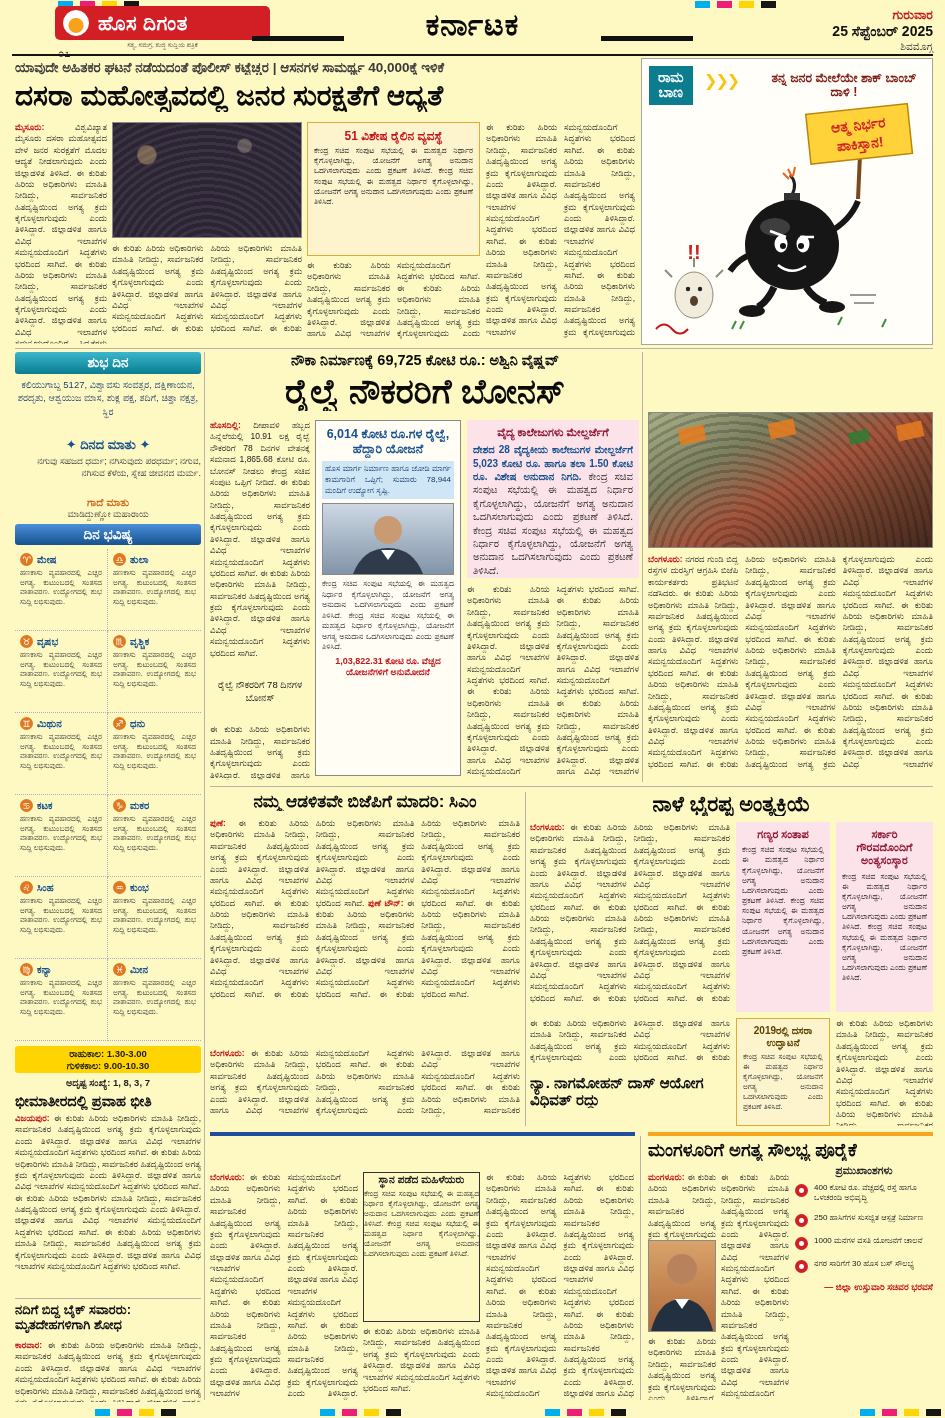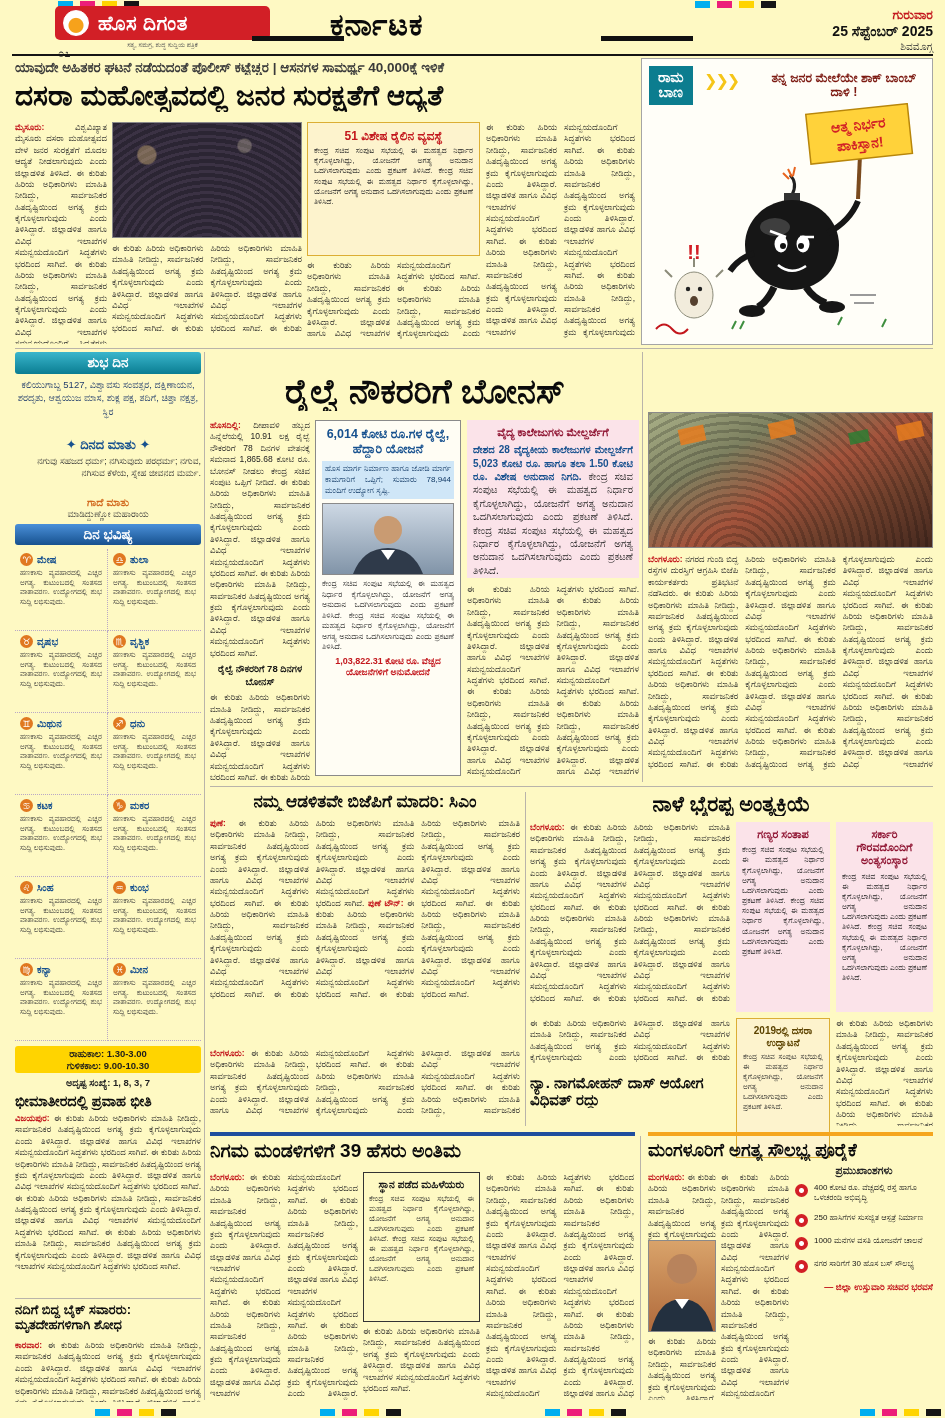--- a/index.html
+++ b/index.html
@@ -34,21 +34,21 @@
   .zcell.zl{border-right:1px dotted #b9a8c6}
   .zhead{display:flex;align-items:center;font-size:10px;color:#17518f;margin-bottom:2px}
   .zicon{display:inline-flex;width:13px;height:13px;border-radius:50%;background:#e07820;color:#fff;font-size:9px;align-items:center;justify-content:center;margin-right:4px;flex:0 0 13px}
   .ztext{font-size:7.4px;line-height:1.3;text-align:justify;color:#333}
   .pinkbox{background:#fbe3e9;padding:6px;overflow:hidden}
   .pinkbox h4{color:#8e1230;font-size:11px;text-align:center;line-height:1.2;margin-bottom:4px}
   .pinkbox .bt{font-size:7.6px}
   .yellowbox{background:#fdf3cd;border:1px solid #dcae34;padding:6px;overflow:hidden}
   .fitem{display:flex;gap:6px;margin-bottom:9px;font-size:8px;line-height:1.3;text-align:left}
   .fdot{flex:0 0 13px;width:13px;height:13px;border-radius:50%;background:radial-gradient(circle,#fff 0 2px,#d21f26 3px);border:2px solid #d21f26;margin-top:1px}
-  .subhead{font-weight:bold;font-size:9.5px;color:#111;margin:4px 0;text-align:center}
+  .subhead{font-weight:normal;font-size:9.5px;color:#111;margin:20px 0;text-align:center}
 </style>
 </head>
 <body>
 
 <div class="page">
 
   <div class="regs" style="left:58px;top:1px">
       <i class="rc"></i>
       <i class="rm"></i>
       <i class="ry"></i>
@@ -85,21 +85,21 @@
       <i class="rk"></i>
     </div>
 
   <div class="abs" style="left:55px;top:6px;width:215px;height:34px;background:#d21f26;border-radius:5px;display:flex;align-items:center;padding:0 8px">
     <span style="width:26px;height:26px;border-radius:50%;background:radial-gradient(circle at 50% 60%,#f6a21b 0 7px,#fff 8px);flex:0 0 26px;border:1px solid #fff"></span>
     <span style="color:#fff;font-weight:bold;font-size:20px;margin-left:9px;letter-spacing:.5px">ಹೊಸ ದಿಗಂತ</span>
   </div>
   <div class="abs" style="left:55px;top:41px;width:215px;font-size:6.5px;color:#555;text-align:center">ಸತ್ಯ, ಸಮಗ್ರ, ಶುದ್ಧ ಸುದ್ದಿಯ ಪತ್ರಿಕೆ</div>
   <div class="abs" style="left:58px;top:47px;font-size:11px;font-weight:normal;color:#222">೦೭</div>
 
-  <div class="abs hd" style="left:330px;top:8px;width:285px;font-size:30px;letter-spacing:1px">ಕರ್ನಾಟಕ</div>
+  <div class="abs hd" style="left:330px;top:8px;width:285px;text-align:center;font-size:30px;letter-spacing:1px">ಕರ್ನಾಟಕ</div>
   <div class="abs" style="left:252px;top:36px;width:92px;height:5px;background:#111"></div>
   <div class="abs" style="left:601px;top:36px;width:92px;height:5px;background:#111"></div>
 
   <div class="abs" style="right:12px;top:8px;text-align:right">
     <div style="color:#c3161c;font-weight:bold;font-size:12.5px">ಗುರುವಾರ</div>
     <div style="font-weight:bold;font-size:14px;color:#111">25 ಸೆಪ್ಟೆಂಬರ್ 2025</div>
     <div style="font-size:10.5px;color:#333">ಶಿವಮೊಗ್ಗ</div>
   </div>
 
   <div class="abs" style="left:12px;top:54px;width:921px;height:2px;background:#141414"></div>
@@ -287,20 +287,21 @@
   </div>
   <div class="hr" style="left:15px;top:1298px;width:186px"></div>
   <div class="abs hd" style="left:15px;top:1303px;width:186px;font-size:13px">ನದಿಗೆ ಬಿದ್ದ ಬೈಕ್ ಸವಾರರು: ಮೃತದೇಹಗಳಿಗಾಗಿ ಶೋಧ</div>
   <div class="abs bt" style="left:15px;top:1340px;width:186px;height:62px">
     <b class="dl">ಕಾರವಾರ:</b>
     <span>ಈ ಕುರಿತು ಹಿರಿಯ ಅಧಿಕಾರಿಗಳು ಮಾಹಿತಿ ನೀಡಿದ್ದು, ಸಾರ್ವಜನಿಕರ ಹಿತದೃಷ್ಟಿಯಿಂದ ಅಗತ್ಯ ಕ್ರಮ ಕೈಗೊಳ್ಳಲಾಗುವುದು ಎಂದು ತಿಳಿಸಿದ್ದಾರೆ. ಜಿಲ್ಲಾಡಳಿತ ಹಾಗೂ ವಿವಿಧ ಇಲಾಖೆಗಳ ಸಮನ್ವಯದೊಂದಿಗೆ ಸಿದ್ಧತೆಗಳು ಭರದಿಂದ ಸಾಗಿವೆ. ಈ ಕುರಿತು ಹಿರಿಯ ಅಧಿಕಾರಿಗಳು ಮಾಹಿತಿ ನೀಡಿದ್ದು, ಸಾರ್ವಜನಿಕರ ಹಿತದೃಷ್ಟಿಯಿಂದ ಅಗತ್ಯ ಕ್ರಮ ಕೈಗೊಳ್ಳಲಾಗುವುದು ಎಂದು ತಿಳಿಸಿದ್ದಾರೆ. ಜಿಲ್ಲಾಡಳಿತ ಹಾಗೂ ವಿವಿಧ ಇಲಾಖೆಗಳ ಸಮನ್ವಯದೊಂದಿಗೆ ಸಿದ್ಧತೆಗಳು ಭರದಿಂದ ಸಾಗಿವೆ.</span>
   </div>
 
   <div class="vr" style="left:204px;top:352px;height:1048px"></div>
 
+  <div class="abs hd" style="left:210px;top:352px;width:430px;text-align:center;font-size:14.5px">ನೌಕಾ ನಿರ್ಮಾಣಕ್ಕೆ 69,725 ಕೋಟಿ ರೂ.: ಅಶ್ವಿನಿ ವೈಷ್ಣವ್</div>
   <div class="abs hd" style="left:210px;top:372px;width:430px;text-align:center;font-size:34px">ರೈಲ್ವೆ ನೌಕರರಿಗೆ ಬೋನಸ್</div>
 
   <div class="abs bt" style="left:210px;top:420px;width:100px;height:360px">
     <b class="dl">ಹೊಸದಿಲ್ಲಿ:</b>
     <span>ದೀಪಾವಳಿ ಹಬ್ಬದ ಹಿನ್ನೆಲೆಯಲ್ಲಿ 10.91 ಲಕ್ಷ ರೈಲ್ವೆ ನೌಕರರಿಗೆ 78 ದಿನಗಳ ವೇತನಕ್ಕೆ ಸಮನಾದ 1,865.68 ಕೋಟಿ ರೂ. ಬೋನಸ್ ನೀಡಲು ಕೇಂದ್ರ ಸಚಿವ ಸಂಪುಟ ಒಪ್ಪಿಗೆ ನೀಡಿದೆ.</span>
     <span>ಈ ಕುರಿತು ಹಿರಿಯ ಅಧಿಕಾರಿಗಳು ಮಾಹಿತಿ ನೀಡಿದ್ದು, ಸಾರ್ವಜನಿಕರ ಹಿತದೃಷ್ಟಿಯಿಂದ ಅಗತ್ಯ ಕ್ರಮ ಕೈಗೊಳ್ಳಲಾಗುವುದು ಎಂದು ತಿಳಿಸಿದ್ದಾರೆ. ಜಿಲ್ಲಾಡಳಿತ ಹಾಗೂ ವಿವಿಧ ಇಲಾಖೆಗಳ ಸಮನ್ವಯದೊಂದಿಗೆ ಸಿದ್ಧತೆಗಳು ಭರದಿಂದ ಸಾಗಿವೆ. ಈ ಕುರಿತು ಹಿರಿಯ ಅಧಿಕಾರಿಗಳು ಮಾಹಿತಿ ನೀಡಿದ್ದು, ಸಾರ್ವಜನಿಕರ ಹಿತದೃಷ್ಟಿಯಿಂದ ಅಗತ್ಯ ಕ್ರಮ ಕೈಗೊಳ್ಳಲಾಗುವುದು ಎಂದು ತಿಳಿಸಿದ್ದಾರೆ. ಜಿಲ್ಲಾಡಳಿತ ಹಾಗೂ ವಿವಿಧ ಇಲಾಖೆಗಳ ಸಮನ್ವಯದೊಂದಿಗೆ ಸಿದ್ಧತೆಗಳು ಭರದಿಂದ ಸಾಗಿವೆ.</span>
     <div class="subhead">ರೈಲ್ವೆ ನೌಕರರಿಗೆ 78 ದಿನಗಳ ಬೋನಸ್</div>
     <span>ಈ ಕುರಿತು ಹಿರಿಯ ಅಧಿಕಾರಿಗಳು ಮಾಹಿತಿ ನೀಡಿದ್ದು, ಸಾರ್ವಜನಿಕರ ಹಿತದೃಷ್ಟಿಯಿಂದ ಅಗತ್ಯ ಕ್ರಮ ಕೈಗೊಳ್ಳಲಾಗುವುದು ಎಂದು ತಿಳಿಸಿದ್ದಾರೆ. ಜಿಲ್ಲಾಡಳಿತ ಹಾಗೂ ವಿವಿಧ ಇಲಾಖೆಗಳ ಸಮನ್ವಯದೊಂದಿಗೆ ಸಿದ್ಧತೆಗಳು ಭರದಿಂದ ಸಾಗಿವೆ. ಈ ಕುರಿತು ಹಿರಿಯ ಅಧಿಕಾರಿಗಳು ಮಾಹಿತಿ ನೀಡಿದ್ದು, ಸಾರ್ವಜನಿಕರ ಹಿತದೃಷ್ಟಿಯಿಂದ ಅಗತ್ಯ ಕ್ರಮ ಕೈಗೊಳ್ಳಲಾಗುವುದು ಎಂದು ತಿಳಿಸಿದ್ದಾರೆ. ಜಿಲ್ಲಾಡಳಿತ ಹಾಗೂ ವಿವಿಧ ಇಲಾಖೆಗಳ ಸಮನ್ವಯದೊಂದಿಗೆ ಸಿದ್ಧತೆಗಳು ಭರದಿಂದ ಸಾಗಿವೆ. ಈ ಕುರಿತು ಹಿರಿಯ ಅಧಿಕಾರಿಗಳು ಮಾಹಿತಿ ನೀಡಿದ್ದು, ಸಾರ್ವಜನಿಕರ ಹಿತದೃಷ್ಟಿಯಿಂದ ಅಗತ್ಯ ಕ್ರಮ ಕೈಗೊಳ್ಳಲಾಗುವುದು ಎಂದು ತಿಳಿಸಿದ್ದಾರೆ. ಜಿಲ್ಲಾಡಳಿತ ಹಾಗೂ ವಿವಿಧ ಇಲಾಖೆಗಳ ಸಮನ್ವಯದೊಂದಿಗೆ ಸಿದ್ಧತೆಗಳು ಭರದಿಂದ ಸಾಗಿವೆ.</span>
   </div>
 
@@ -369,35 +370,34 @@
     <div class="bt">ಕೇಂದ್ರ ಸಚಿವ ಸಂಪುಟ ಸಭೆಯಲ್ಲಿ ಈ ಮಹತ್ವದ ನಿರ್ಧಾರ ಕೈಗೊಳ್ಳಲಾಗಿದ್ದು, ಯೋಜನೆಗೆ ಅಗತ್ಯ ಅನುದಾನ ಒದಗಿಸಲಾಗುವುದು ಎಂದು ಪ್ರಕಟಣೆ ತಿಳಿಸಿದೆ. ಕೇಂದ್ರ ಸಚಿವ ಸಂಪುಟ ಸಭೆಯಲ್ಲಿ ಈ ಮಹತ್ವದ ನಿರ್ಧಾರ ಕೈಗೊಳ್ಳಲಾಗಿದ್ದು, ಯೋಜನೆಗೆ ಅಗತ್ಯ ಅನುದಾನ ಒದಗಿಸಲಾಗುವುದು ಎಂದು ಪ್ರಕಟಣೆ ತಿಳಿಸಿದೆ.</div>
   </div>
   <div class="abs pinkbox" style="left:836px;top:822px;width:97px;height:190px">
     <h4>ಸರ್ಕಾರಿ ಗೌರವದೊಂದಿಗೆ ಅಂತ್ಯಸಂಸ್ಕಾರ</h4>
     <div class="bt">ಕೇಂದ್ರ ಸಚಿವ ಸಂಪುಟ ಸಭೆಯಲ್ಲಿ ಈ ಮಹತ್ವದ ನಿರ್ಧಾರ ಕೈಗೊಳ್ಳಲಾಗಿದ್ದು, ಯೋಜನೆಗೆ ಅಗತ್ಯ ಅನುದಾನ ಒದಗಿಸಲಾಗುವುದು ಎಂದು ಪ್ರಕಟಣೆ ತಿಳಿಸಿದೆ. ಕೇಂದ್ರ ಸಚಿವ ಸಂಪುಟ ಸಭೆಯಲ್ಲಿ ಈ ಮಹತ್ವದ ನಿರ್ಧಾರ ಕೈಗೊಳ್ಳಲಾಗಿದ್ದು, ಯೋಜನೆಗೆ ಅಗತ್ಯ ಅನುದಾನ ಒದಗಿಸಲಾಗುವುದು ಎಂದು ಪ್ರಕಟಣೆ ತಿಳಿಸಿದೆ.</div>
   </div>
   <div class="abs bt c2" style="left:530px;top:1018px;width:200px;height:50px">
     <span>ಈ ಕುರಿತು ಹಿರಿಯ ಅಧಿಕಾರಿಗಳು ಮಾಹಿತಿ ನೀಡಿದ್ದು, ಸಾರ್ವಜನಿಕರ ಹಿತದೃಷ್ಟಿಯಿಂದ ಅಗತ್ಯ ಕ್ರಮ ಕೈಗೊಳ್ಳಲಾಗುವುದು ಎಂದು ತಿಳಿಸಿದ್ದಾರೆ. ಜಿಲ್ಲಾಡಳಿತ ಹಾಗೂ ವಿವಿಧ ಇಲಾಖೆಗಳ ಸಮನ್ವಯದೊಂದಿಗೆ ಸಿದ್ಧತೆಗಳು ಭರದಿಂದ ಸಾಗಿವೆ. ಈ ಕುರಿತು ಹಿರಿಯ ಅಧಿಕಾರಿಗಳು ಮಾಹಿತಿ ನೀಡಿದ್ದು, ಸಾರ್ವಜನಿಕರ ಹಿತದೃಷ್ಟಿಯಿಂದ ಅಗತ್ಯ ಕ್ರಮ ಕೈಗೊಳ್ಳಲಾಗುವುದು ಎಂದು ತಿಳಿಸಿದ್ದಾರೆ. ಜಿಲ್ಲಾಡಳಿತ ಹಾಗೂ ವಿವಿಧ ಇಲಾಖೆಗಳ ಸಮನ್ವಯದೊಂದಿಗೆ ಸಿದ್ಧತೆಗಳು ಭರದಿಂದ ಸಾಗಿವೆ.</span>
   </div>
   <div class="abs hd" style="left:530px;top:1074px;width:200px;font-size:15px">ನ್ಯಾ. ನಾಗಮೋಹನ್ ದಾಸ್ ಆಯೋಗ ವಿಧಿವತ್ ರದ್ದು</div>
-  <div class="abs yellowbox" style="left:736px;top:1018px;width:94px;height:140px">
+  <div class="abs yellowbox" style="left:736px;top:1018px;width:94px;height:108px">
     <div style="font-weight:bold;font-size:10px;text-align:center;color:#5c4300;margin-bottom:3px">2019ರಲ್ಲಿ ದಸರಾ ಉದ್ಘಾಟನೆ</div>
     <div class="bt" style="font-size:7.4px">ಕೇಂದ್ರ ಸಚಿವ ಸಂಪುಟ ಸಭೆಯಲ್ಲಿ ಈ ಮಹತ್ವದ ನಿರ್ಧಾರ ಕೈಗೊಳ್ಳಲಾಗಿದ್ದು, ಯೋಜನೆಗೆ ಅಗತ್ಯ ಅನುದಾನ ಒದಗಿಸಲಾಗುವುದು ಎಂದು ಪ್ರಕಟಣೆ ತಿಳಿಸಿದೆ.</div>
   </div>
   <div class="abs bt" style="left:836px;top:1018px;width:97px;height:108px">
     <span>ಈ ಕುರಿತು ಹಿರಿಯ ಅಧಿಕಾರಿಗಳು ಮಾಹಿತಿ ನೀಡಿದ್ದು, ಸಾರ್ವಜನಿಕರ ಹಿತದೃಷ್ಟಿಯಿಂದ ಅಗತ್ಯ ಕ್ರಮ ಕೈಗೊಳ್ಳಲಾಗುವುದು ಎಂದು ತಿಳಿಸಿದ್ದಾರೆ. ಜಿಲ್ಲಾಡಳಿತ ಹಾಗೂ ವಿವಿಧ ಇಲಾಖೆಗಳ ಸಮನ್ವಯದೊಂದಿಗೆ ಸಿದ್ಧತೆಗಳು ಭರದಿಂದ ಸಾಗಿವೆ. ಈ ಕುರಿತು ಹಿರಿಯ ಅಧಿಕಾರಿಗಳು ಮಾಹಿತಿ ನೀಡಿದ್ದು, ಸಾರ್ವಜನಿಕರ ಹಿತದೃಷ್ಟಿಯಿಂದ ಅಗತ್ಯ ಕ್ರಮ ಕೈಗೊಳ್ಳಲಾಗುವುದು ಎಂದು ತಿಳಿಸಿದ್ದಾರೆ. ಜಿಲ್ಲಾಡಳಿತ ಹಾಗೂ ವಿವಿಧ ಇಲಾಖೆಗಳ ಸಮನ್ವಯದೊಂದಿಗೆ ಸಿದ್ಧತೆಗಳು ಭರದಿಂದ ಸಾಗಿವೆ.</span>
   </div>
 
   <div class="abs" style="left:210px;top:1132px;width:425px;height:4px;background:#1f4e9e"></div>
-  <div class="abs hd" style="left:210px;top:1140px;width:425px;font-size:19px">ನಿಗಮ ಮಂಡಳಿಗಳಿಗೆ 39 ಹೆಸರು ಅಂತಿಮ</div>
   <div class="abs bt c2" style="left:210px;top:1172px;width:148px;height:228px">
     <b class="dl">ಬೆಂಗಳೂರು:</b>
     <span>ಈ ಕುರಿತು ಹಿರಿಯ ಅಧಿಕಾರಿಗಳು ಮಾಹಿತಿ ನೀಡಿದ್ದು, ಸಾರ್ವಜನಿಕರ ಹಿತದೃಷ್ಟಿಯಿಂದ ಅಗತ್ಯ ಕ್ರಮ ಕೈಗೊಳ್ಳಲಾಗುವುದು ಎಂದು ತಿಳಿಸಿದ್ದಾರೆ. ಜಿಲ್ಲಾಡಳಿತ ಹಾಗೂ ವಿವಿಧ ಇಲಾಖೆಗಳ ಸಮನ್ವಯದೊಂದಿಗೆ ಸಿದ್ಧತೆಗಳು ಭರದಿಂದ ಸಾಗಿವೆ. ಈ ಕುರಿತು ಹಿರಿಯ ಅಧಿಕಾರಿಗಳು ಮಾಹಿತಿ ನೀಡಿದ್ದು, ಸಾರ್ವಜನಿಕರ ಹಿತದೃಷ್ಟಿಯಿಂದ ಅಗತ್ಯ ಕ್ರಮ ಕೈಗೊಳ್ಳಲಾಗುವುದು ಎಂದು ತಿಳಿಸಿದ್ದಾರೆ. ಜಿಲ್ಲಾಡಳಿತ ಹಾಗೂ ವಿವಿಧ ಇಲಾಖೆಗಳ ಸಮನ್ವಯದೊಂದಿಗೆ ಸಿದ್ಧತೆಗಳು ಭರದಿಂದ ಸಾಗಿವೆ. ಈ ಕುರಿತು ಹಿರಿಯ ಅಧಿಕಾರಿಗಳು ಮಾಹಿತಿ ನೀಡಿದ್ದು, ಸಾರ್ವಜನಿಕರ ಹಿತದೃಷ್ಟಿಯಿಂದ ಅಗತ್ಯ ಕ್ರಮ ಕೈಗೊಳ್ಳಲಾಗುವುದು ಎಂದು ತಿಳಿಸಿದ್ದಾರೆ. ಜಿಲ್ಲಾಡಳಿತ ಹಾಗೂ ವಿವಿಧ ಇಲಾಖೆಗಳ ಸಮನ್ವಯದೊಂದಿಗೆ ಸಿದ್ಧತೆಗಳು ಭರದಿಂದ ಸಾಗಿವೆ. ಈ ಕುರಿತು ಹಿರಿಯ ಅಧಿಕಾರಿಗಳು ಮಾಹಿತಿ ನೀಡಿದ್ದು, ಸಾರ್ವಜನಿಕರ ಹಿತದೃಷ್ಟಿಯಿಂದ ಅಗತ್ಯ ಕ್ರಮ ಕೈಗೊಳ್ಳಲಾಗುವುದು ಎಂದು ತಿಳಿಸಿದ್ದಾರೆ. ಜಿಲ್ಲಾಡಳಿತ ಹಾಗೂ ವಿವಿಧ ಇಲಾಖೆಗಳ ಸಮನ್ವಯದೊಂದಿಗೆ ಸಿದ್ಧತೆಗಳು ಭರದಿಂದ ಸಾಗಿವೆ. ಈ ಕುರಿತು ಹಿರಿಯ ಅಧಿಕಾರಿಗಳು ಮಾಹಿತಿ ನೀಡಿದ್ದು, ಸಾರ್ವಜನಿಕರ ಹಿತದೃಷ್ಟಿಯಿಂದ ಅಗತ್ಯ ಕ್ರಮ ಕೈಗೊಳ್ಳಲಾಗುವುದು ಎಂದು ತಿಳಿಸಿದ್ದಾರೆ. ಜಿಲ್ಲಾಡಳಿತ ಹಾಗೂ ವಿವಿಧ ಇಲಾಖೆಗಳ ಸಮನ್ವಯದೊಂದಿಗೆ ಸಿದ್ಧತೆಗಳು ಭರದಿಂದ ಸಾಗಿವೆ. ಈ ಕುರಿತು ಹಿರಿಯ ಅಧಿಕಾರಿಗಳು ಮಾಹಿತಿ ನೀಡಿದ್ದು, ಸಾರ್ವಜನಿಕರ ಹಿತದೃಷ್ಟಿಯಿಂದ ಅಗತ್ಯ ಕ್ರಮ ಕೈಗೊಳ್ಳಲಾಗುವುದು ಎಂದು ತಿಳಿಸಿದ್ದಾರೆ. ಜಿಲ್ಲಾಡಳಿತ ಹಾಗೂ ವಿವಿಧ ಇಲಾಖೆಗಳ ಸಮನ್ವಯದೊಂದಿಗೆ ಸಿದ್ಧತೆಗಳು ಭರದಿಂದ ಸಾಗಿವೆ.</span>
   </div>
-  <div class="abs" style="left:363px;top:1172px;width:117px;height:150px;border:1.5px solid #333;padding:5px;overflow:hidden">
+  <div class="abs" style="left:363px;top:1172px;width:117px;height:150px;border:1.5px solid #333;overflow:hidden">
     <div style="font-weight:bold;font-size:10.5px;text-align:center;margin-bottom:3px">ಸ್ಥಾನ ಪಡೆದ ಮಹಿಳೆಯರು</div>
     <div class="bt" style="font-size:7.5px">ಕೇಂದ್ರ ಸಚಿವ ಸಂಪುಟ ಸಭೆಯಲ್ಲಿ ಈ ಮಹತ್ವದ ನಿರ್ಧಾರ ಕೈಗೊಳ್ಳಲಾಗಿದ್ದು, ಯೋಜನೆಗೆ ಅಗತ್ಯ ಅನುದಾನ ಒದಗಿಸಲಾಗುವುದು ಎಂದು ಪ್ರಕಟಣೆ ತಿಳಿಸಿದೆ. ಕೇಂದ್ರ ಸಚಿವ ಸಂಪುಟ ಸಭೆಯಲ್ಲಿ ಈ ಮಹತ್ವದ ನಿರ್ಧಾರ ಕೈಗೊಳ್ಳಲಾಗಿದ್ದು, ಯೋಜನೆಗೆ ಅಗತ್ಯ ಅನುದಾನ ಒದಗಿಸಲಾಗುವುದು ಎಂದು ಪ್ರಕಟಣೆ ತಿಳಿಸಿದೆ.</div>
   </div>
   <div class="abs bt" style="left:363px;top:1326px;width:117px;height:74px">
     <span>ಈ ಕುರಿತು ಹಿರಿಯ ಅಧಿಕಾರಿಗಳು ಮಾಹಿತಿ ನೀಡಿದ್ದು, ಸಾರ್ವಜನಿಕರ ಹಿತದೃಷ್ಟಿಯಿಂದ ಅಗತ್ಯ ಕ್ರಮ ಕೈಗೊಳ್ಳಲಾಗುವುದು ಎಂದು ತಿಳಿಸಿದ್ದಾರೆ. ಜಿಲ್ಲಾಡಳಿತ ಹಾಗೂ ವಿವಿಧ ಇಲಾಖೆಗಳ ಸಮನ್ವಯದೊಂದಿಗೆ ಸಿದ್ಧತೆಗಳು ಭರದಿಂದ ಸಾಗಿವೆ.</span>
   </div>
   <div class="abs bt c2" style="left:486px;top:1172px;width:148px;height:228px">
     <span>ಈ ಕುರಿತು ಹಿರಿಯ ಅಧಿಕಾರಿಗಳು ಮಾಹಿತಿ ನೀಡಿದ್ದು, ಸಾರ್ವಜನಿಕರ ಹಿತದೃಷ್ಟಿಯಿಂದ ಅಗತ್ಯ ಕ್ರಮ ಕೈಗೊಳ್ಳಲಾಗುವುದು ಎಂದು ತಿಳಿಸಿದ್ದಾರೆ. ಜಿಲ್ಲಾಡಳಿತ ಹಾಗೂ ವಿವಿಧ ಇಲಾಖೆಗಳ ಸಮನ್ವಯದೊಂದಿಗೆ ಸಿದ್ಧತೆಗಳು ಭರದಿಂದ ಸಾಗಿವೆ. ಈ ಕುರಿತು ಹಿರಿಯ ಅಧಿಕಾರಿಗಳು ಮಾಹಿತಿ ನೀಡಿದ್ದು, ಸಾರ್ವಜನಿಕರ ಹಿತದೃಷ್ಟಿಯಿಂದ ಅಗತ್ಯ ಕ್ರಮ ಕೈಗೊಳ್ಳಲಾಗುವುದು ಎಂದು ತಿಳಿಸಿದ್ದಾರೆ. ಜಿಲ್ಲಾಡಳಿತ ಹಾಗೂ ವಿವಿಧ ಇಲಾಖೆಗಳ ಸಮನ್ವಯದೊಂದಿಗೆ ಸಿದ್ಧತೆಗಳು ಭರದಿಂದ ಸಾಗಿವೆ. ಈ ಕುರಿತು ಹಿರಿಯ ಅಧಿಕಾರಿಗಳು ಮಾಹಿತಿ ನೀಡಿದ್ದು, ಸಾರ್ವಜನಿಕರ ಹಿತದೃಷ್ಟಿಯಿಂದ ಅಗತ್ಯ ಕ್ರಮ ಕೈಗೊಳ್ಳಲಾಗುವುದು ಎಂದು ತಿಳಿಸಿದ್ದಾರೆ. ಜಿಲ್ಲಾಡಳಿತ ಹಾಗೂ ವಿವಿಧ ಇಲಾಖೆಗಳ ಸಮನ್ವಯದೊಂದಿಗೆ ಸಿದ್ಧತೆಗಳು ಭರದಿಂದ ಸಾಗಿವೆ. ಈ ಕುರಿತು ಹಿರಿಯ ಅಧಿಕಾರಿಗಳು ಮಾಹಿತಿ ನೀಡಿದ್ದು, ಸಾರ್ವಜನಿಕರ ಹಿತದೃಷ್ಟಿಯಿಂದ ಅಗತ್ಯ ಕ್ರಮ ಕೈಗೊಳ್ಳಲಾಗುವುದು ಎಂದು ತಿಳಿಸಿದ್ದಾರೆ. ಜಿಲ್ಲಾಡಳಿತ ಹಾಗೂ ವಿವಿಧ ಇಲಾಖೆಗಳ ಸಮನ್ವಯದೊಂದಿಗೆ ಸಿದ್ಧತೆಗಳು ಭರದಿಂದ ಸಾಗಿವೆ. ಈ ಕುರಿತು ಹಿರಿಯ ಅಧಿಕಾರಿಗಳು ಮಾಹಿತಿ ನೀಡಿದ್ದು, ಸಾರ್ವಜನಿಕರ ಹಿತದೃಷ್ಟಿಯಿಂದ ಅಗತ್ಯ ಕ್ರಮ ಕೈಗೊಳ್ಳಲಾಗುವುದು ಎಂದು ತಿಳಿಸಿದ್ದಾರೆ. ಜಿಲ್ಲಾಡಳಿತ ಹಾಗೂ ವಿವಿಧ ಇಲಾಖೆಗಳ ಸಮನ್ವಯದೊಂದಿಗೆ ಸಿದ್ಧತೆಗಳು ಭರದಿಂದ ಸಾಗಿವೆ. ಈ ಕುರಿತು ಹಿರಿಯ ಅಧಿಕಾರಿಗಳು ಮಾಹಿತಿ ನೀಡಿದ್ದು, ಸಾರ್ವಜನಿಕರ ಹಿತದೃಷ್ಟಿಯಿಂದ ಅಗತ್ಯ ಕ್ರಮ ಕೈಗೊಳ್ಳಲಾಗುವುದು ಎಂದು ತಿಳಿಸಿದ್ದಾರೆ. ಜಿಲ್ಲಾಡಳಿತ ಹಾಗೂ ವಿವಿಧ ಇಲಾಖೆಗಳ ಸಮನ್ವಯದೊಂದಿಗೆ ಸಿದ್ಧತೆಗಳು ಭರದಿಂದ ಸಾಗಿವೆ.</span>
   </div>
 

